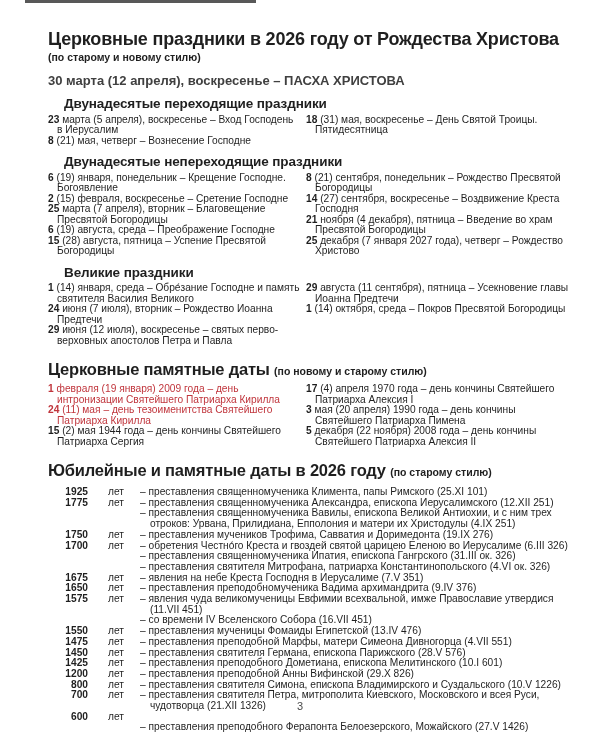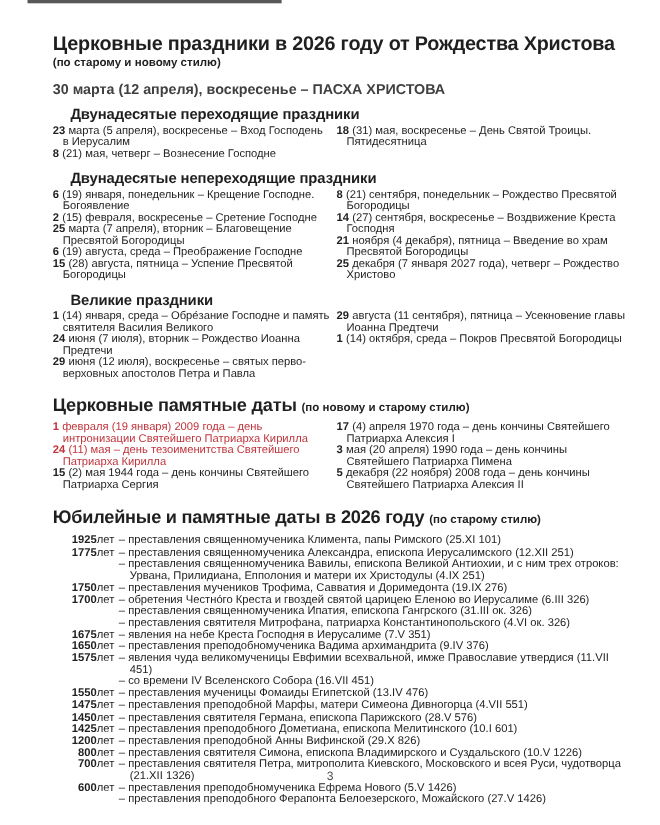--- a/index.html
+++ b/index.html
@@ -46,22 +46,22 @@
   .col.right { width:268px; margin-left:6px; }
   p.entry {
     margin:0; font-size:10.2px; line-height:10.5px;
     padding-left:9px; text-indent:-9px;
   }
   p.entry b { font-weight:bold; }
   p.entry.red { color:#c0353c; }
   .jub-list { margin:6px 0 0 12px; }
   .jub-row { display:flex; font-size:10.2px; line-height:10.7px; }
   .jub-num { width:28px; flex:none; text-align:right; font-weight:bold; }
-  .jub-unit { width:20px; flex:none; margin-left:0; }
-  .jub-text { flex:1; padding-left:10px; text-indent:-10px; }
+  .jub-unit { width:20px; flex:none; margin-left:20px; }
+  .jub-text { flex:1; padding-left:10px; text-indent:-10px;margin-left:12px; }
   .pagenum {
     position:absolute; top:700px; left:0; width:100%;
     text-align:center; font-size:11px; color:#4a4a4a;
   }
 </style>
 </head>
 <body>
 
 <div class="page">
   <div class="top-bar"></div>
@@ -220,21 +220,20 @@
         <span class="jub-text">– преставления святителя Симона, епископа Владимирского и Суздальского (10.V 1226)</span>
       </div>
       <div class="jub-row">
         <span class="jub-num">700</span>
         <span class="jub-unit">лет</span>
         <span class="jub-text">– преставления святителя Петра, митрополита Киевского, Московского и всея Руси, чудотворца (21.XII 1326)</span>
       </div>
       <div class="jub-row">
         <span class="jub-num">600</span>
         <span class="jub-unit">лет</span>
-        <span class="jub-text">– преставления преподобномученика Ефрема Нового (5.V 1426)</span>
       </div>
       <div class="jub-row">
         <span class="jub-num"></span>
         <span class="jub-unit"></span>
         <span class="jub-text">– преставления преподобного Ферапонта Белоезерского, Можайского (27.V 1426)</span>
       </div>
     </div>
 
   <div class="pagenum">3</div>
 </div>

